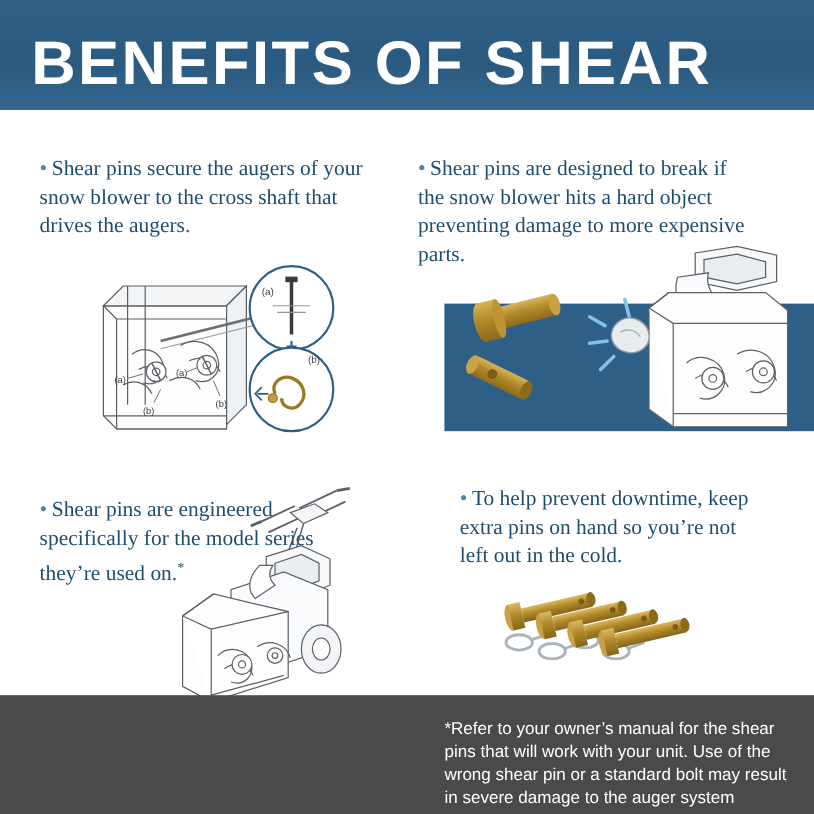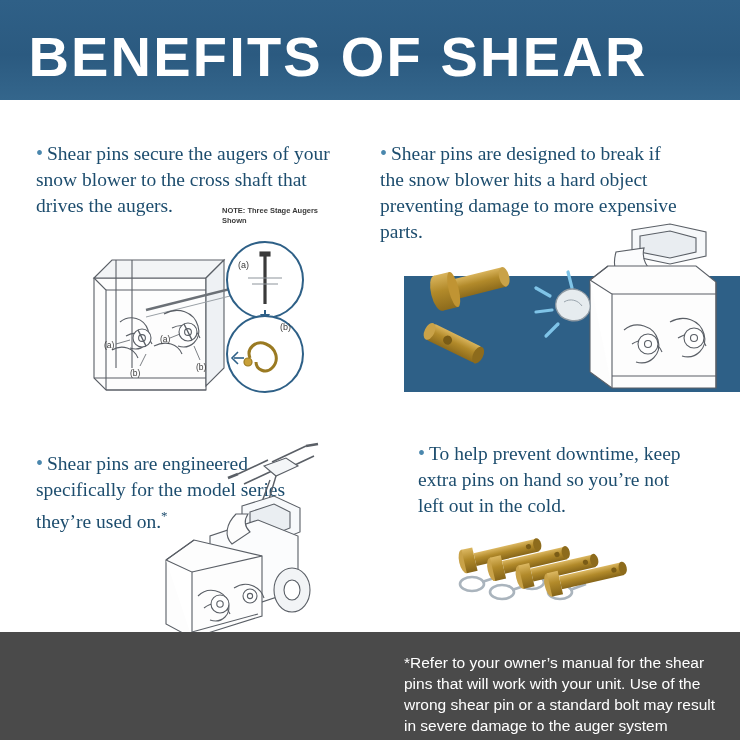--- a/index.html
+++ b/index.html
@@ -117,21 +117,20 @@
   </div>
 
   <div class="bullet-block" id="b3">
     <span class="dot">•</span><span class="bullet-text">Shear pins are engineered specifically for the model series they’re used on.</span><span class="asterisk">*</span>
   </div>
 
   <div class="bullet-block" id="b4">
     <span class="dot">•</span><span class="bullet-text">To help prevent downtime, keep extra pins on hand so you’re not left out in the cold.</span>
   </div>
 
-  <div class="note-label">NOTE: Three Stage Augers Shown</div>
 
   <svg class="illus" style="left:86px; top:218px;" width="230" height="185" viewBox="0 0 230 185">
     <g fill="none" stroke="#5a5f66" stroke-width="1.1">
 
       <path d="M8,60 L8,160 L20,172 L120,172 L120,60 Z" fill="#fdfdfd"></path>
       <path d="M8,60 L26,42 L138,42 L120,60 Z" fill="#f2f4f6"></path>
       <path d="M120,60 L138,42 L138,150 L120,168 Z" fill="#eef1f4"></path>
       <path d="M20,172 L20,72 L8,60"></path>
       <path d="M20,72 L120,72"></path>
 

